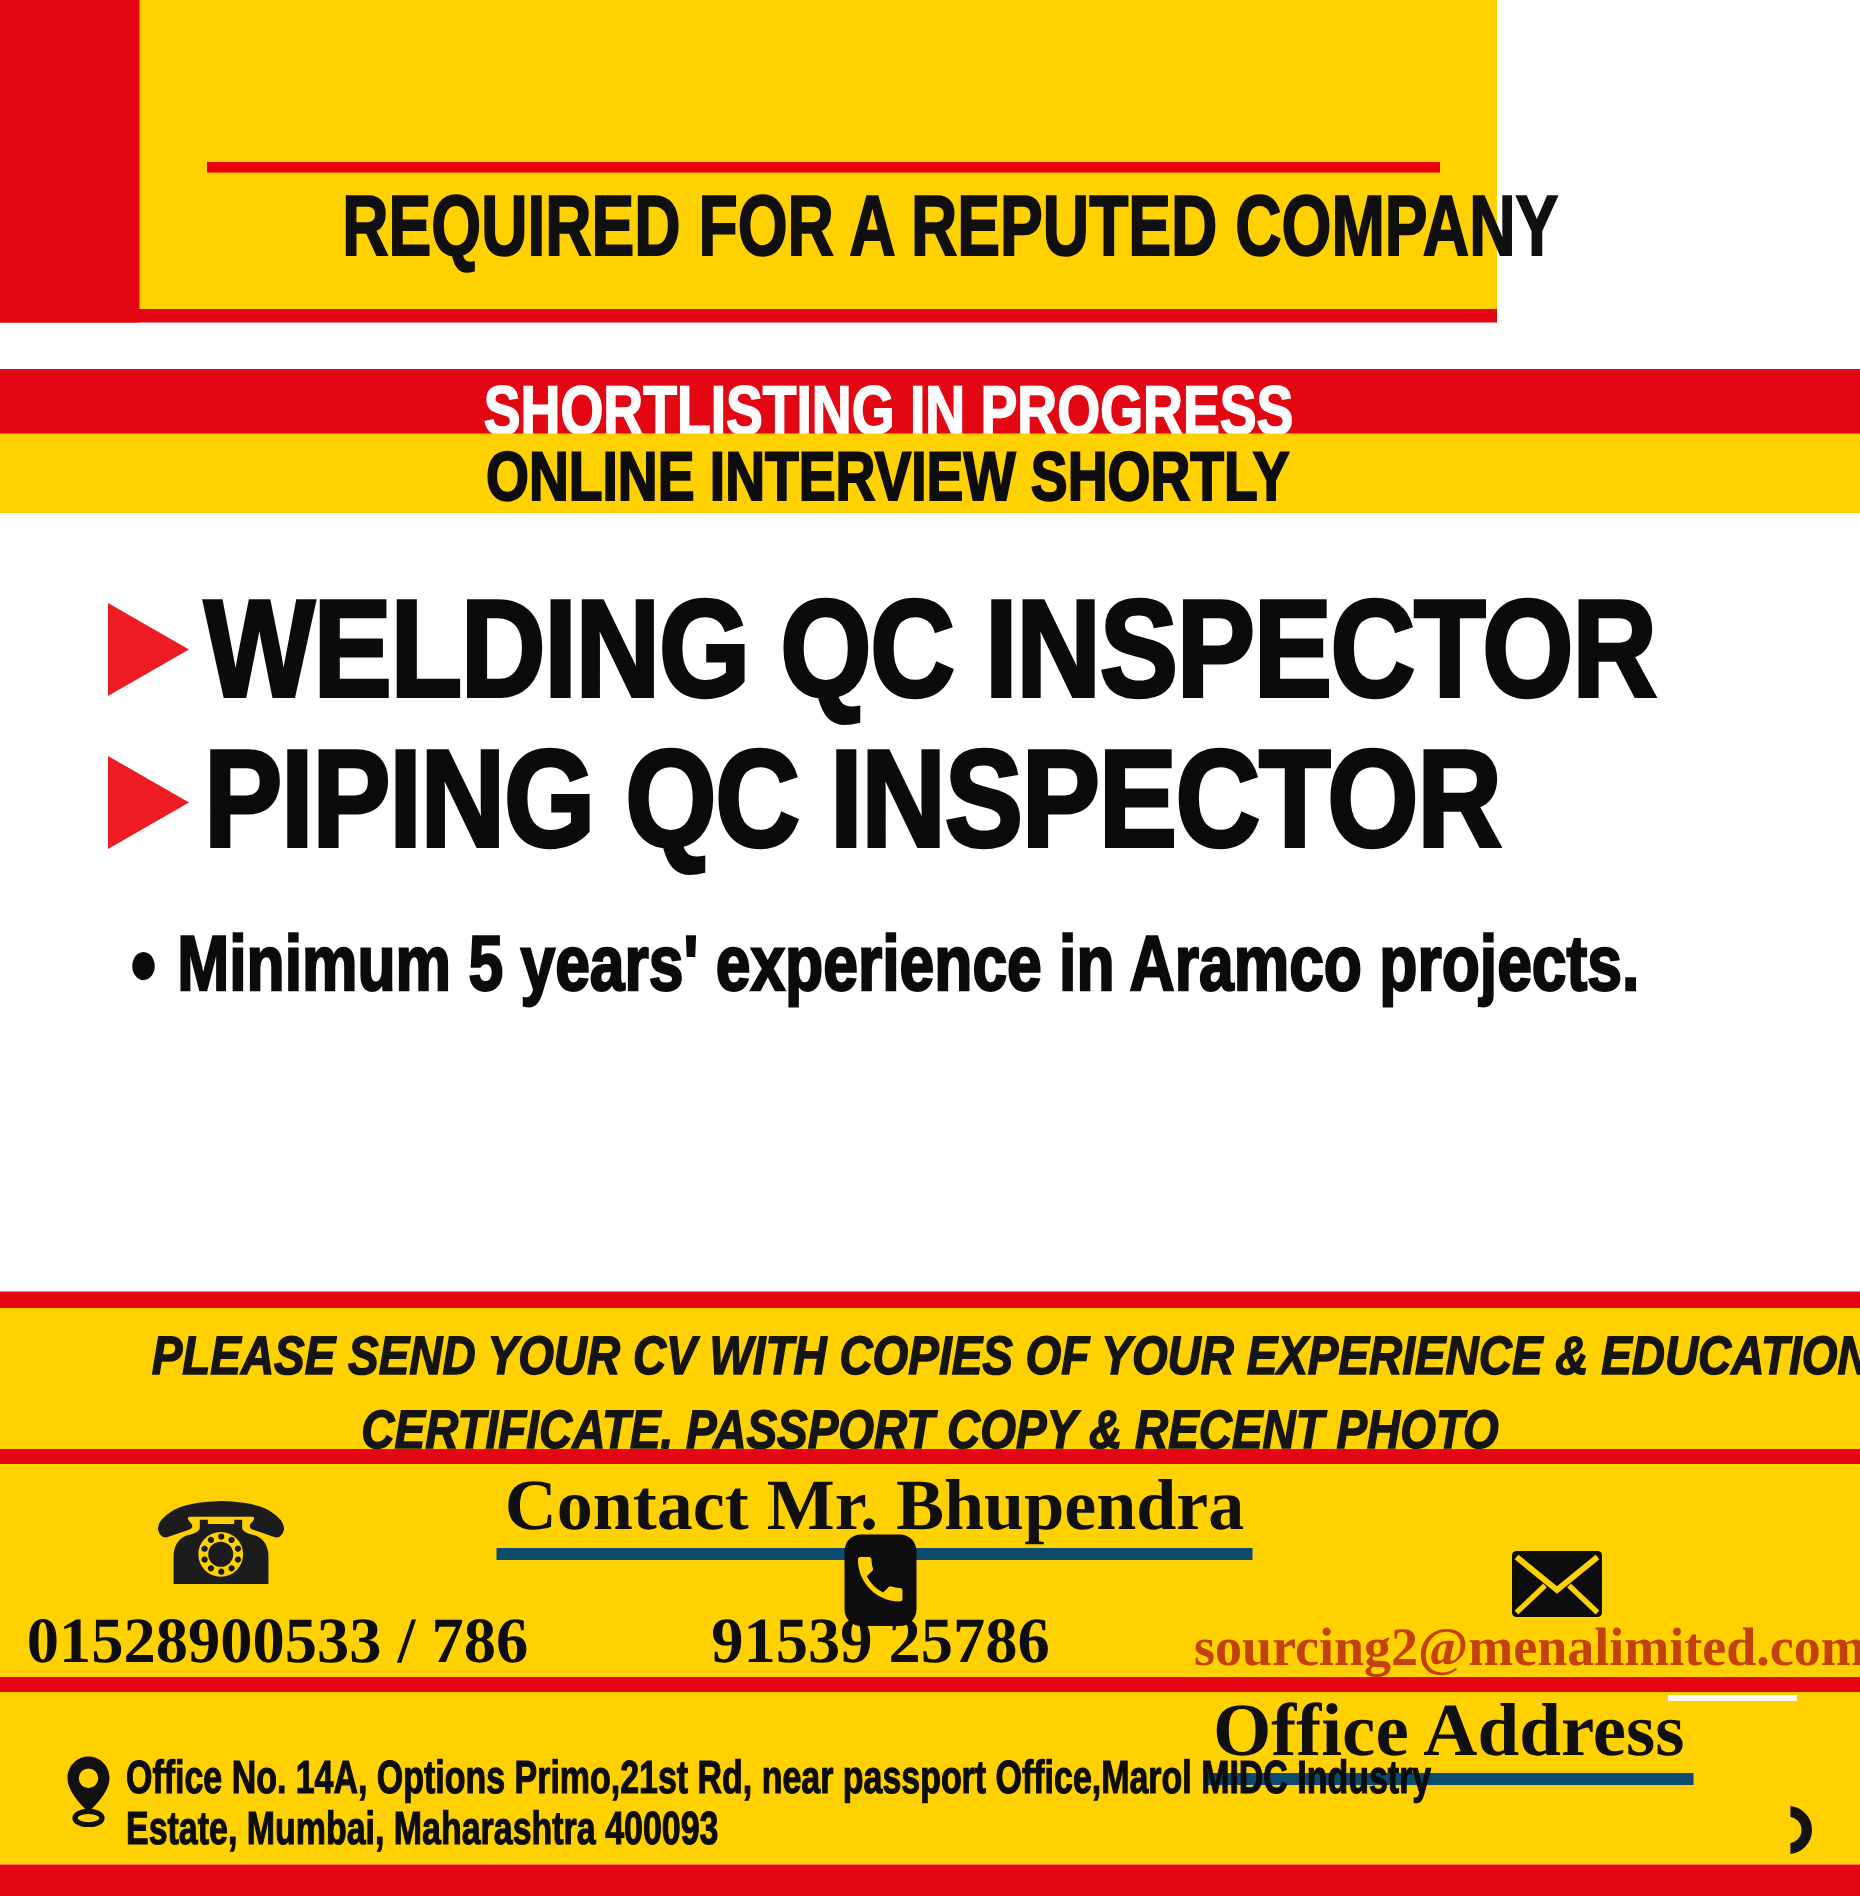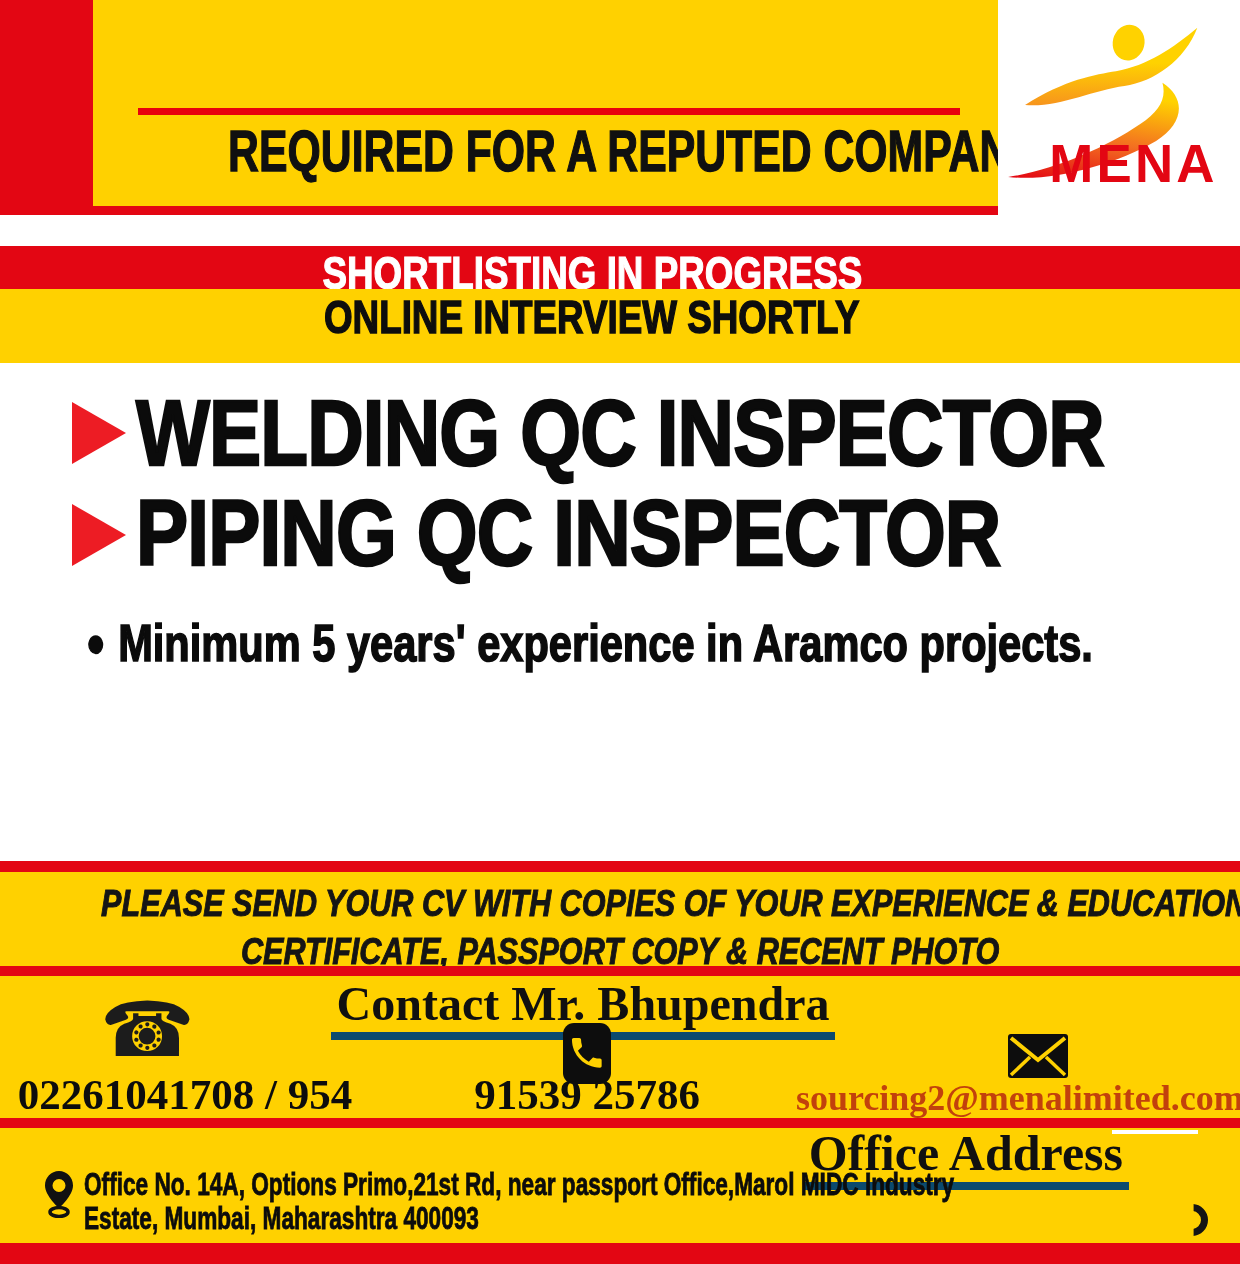--- a/index.html
+++ b/index.html
@@ -19,21 +19,21 @@
   .tagline-wrap{left:93px;top:122px;width:905px;text-align:center;}
   .tagline{display:inline-block;font-size:57px;line-height:58px;font-weight:700;color:#101010;
            -webkit-text-stroke:1.3px #101010;transform:scaleX(.75);white-space:nowrap;}
   .logo-area{left:998px;top:0;width:242px;height:215px;background:#ffffff;}
 
   
   .bar-red{left:0;top:246px;width:1240px;height:54px;background:#e30613;text-align:center;
            line-height:54px;padding-right:56px;box-sizing:border-box;}
   .bar-red span{display:inline-block;font-size:46px;font-weight:700;color:#ffffff;
            -webkit-text-stroke:1.2px #ffffff;transform:scaleX(.8);white-space:nowrap;}
-  .bar-yellow{left:0;top:289px;width:1240px;height:74px;background:#ffd100;text-align:center;
+  .bar-yellow{left:0;top:289px;width:1240px;height:53px;background:#ffd100;text-align:center;
            line-height:57px;padding-right:56px;box-sizing:border-box;}
   .bar-yellow span{display:inline-block;font-size:46px;font-weight:700;color:#0d0d0d;
            -webkit-text-stroke:1.4px #0d0d0d;transform:scaleX(.8);white-space:nowrap;}
 
   
   .arrow{width:0;height:0;border-top:31px solid transparent;border-bottom:31px solid transparent;
          border-left:54px solid #ed1c24;}
   .job-title{font-size:92px;line-height:92px;font-weight:700;color:#0b0b0b;
          -webkit-text-stroke:2.5px #0b0b0b;letter-spacing:-1px;transform:scaleX(.85);
          transform-origin:0 50%;white-space:nowrap;}
@@ -78,40 +78,20 @@
 
   <div class="abs banner-yellow"></div>
   <div class="abs banner-underline"></div>
   <div class="abs left-strip"></div>
 
   <div class="abs country-underline"></div>
   <div class="abs tagline-wrap">
     <span class="tagline">REQUIRED FOR A REPUTED COMPANY</span>
   </div>
 
-  <div class="abs logo-area">
-    <svg width="222" height="178" viewBox="0 0 210 168" style="position:absolute;left:8px;top:16px;">
-      <defs>
-        <linearGradient id="lgBody" x1="0" y1="1" x2="0.3" y2="0">
-          <stop offset="0" stop-color="#e30613"></stop>
-          <stop offset="0.5" stop-color="#f36f21"></stop>
-          <stop offset="1" stop-color="#ffd200"></stop>
-        </linearGradient>
-        <linearGradient id="lgArm" x1="0" y1="1" x2="0" y2="0">
-          <stop offset="0" stop-color="#f7941d"></stop>
-          <stop offset="0.55" stop-color="#ffd200"></stop>
-          <stop offset="1" stop-color="#ffd200"></stop>
-        </linearGradient>
-      </defs>
-      <ellipse cx="116" cy="25" rx="15" ry="17" fill="#ffd200" transform="rotate(14 116 25)"></ellipse>
-      <path d="M18,84 C55,60 85,55 104,52 C134,47 158,30 181,11 C169,42 140,62 112,66 C82,70 48,87 18,84 Z" fill="url(#lgArm)"></path>
-      <path d="M2,152 C45,146 95,124 127,102 C145,90 152,78 148,63 C171,78 168,102 142,118 C104,140 44,157 2,152 Z" fill="url(#lgBody)"></path>
-      <text x="41" y="157" font-family="Liberation Sans, sans-serif" font-size="50" font-weight="bold" fill="#e30613" letter-spacing="3">MENA</text>
-    </svg>
-  </div>
 
   <div class="abs bar-red">
     <span>SHORTLISTING IN PROGRESS</span>
   </div>
   <div class="abs bar-yellow">
     <span>ONLINE INTERVIEW SHORTLY</span>
   </div>
 
   <div class="abs arrow" style="left:72px;top:402px;"></div>
   <div class="abs job-title" style="left:136px;top:387px;">WELDING QC INSPECTOR</div>
@@ -129,21 +109,21 @@
     <div class="cv-line"><span>CERTIFICATE, PASSPORT COPY &amp; RECENT PHOTO</span></div>
   </div>
   <div class="abs sep" style="top:966px;"></div>
 
   <div class="abs contact-section">
     <div class="abs contact-head-wrap">
       <span class="serif-head">Contact Mr. Bhupendra</span>
     </div>
 
     <div class="abs rotary">☎</div>
-    <div class="abs contact-num" style="left:2px;top:94px;width:366px;">02261041708 / 954</div>
+    <div class="abs contact-num" style="left:2px;top:94px;width:366px;">01528900533 / 786</div>
 
     <svg class="abs" style="left:562px;top:46px;" width="50" height="63" viewBox="0 0 50 63">
       <rect x="1" y="1" width="48" height="61" rx="11" fill="#0d0d0d"></rect>
       <g transform="translate(5,11) scale(1.65)" fill="#ffd100">
         <path d="M6.62 10.79c1.44 2.83 3.76 5.14 6.59 6.59l2.2-2.2c.27-.27.67-.36 1.02-.24 1.12.37 2.33.57 3.57.57.55 0 1 .45 1 1V20c0 .55-.45 1-1 1-9.39 0-17-7.61-17-17 0-.55.45-1 1-1h3.5c.55 0 1 .45 1 1 0 1.25.2 2.45.57 3.57.11.35.03.74-.25 1.02l-2.2 2.2z"></path>
       </g>
     </svg>
     <div class="abs contact-num" style="left:428px;top:94px;width:318px;">91539 25786</div>
 
     <svg class="abs" style="left:1008px;top:58px;" width="60" height="44" viewBox="0 0 60 44">

